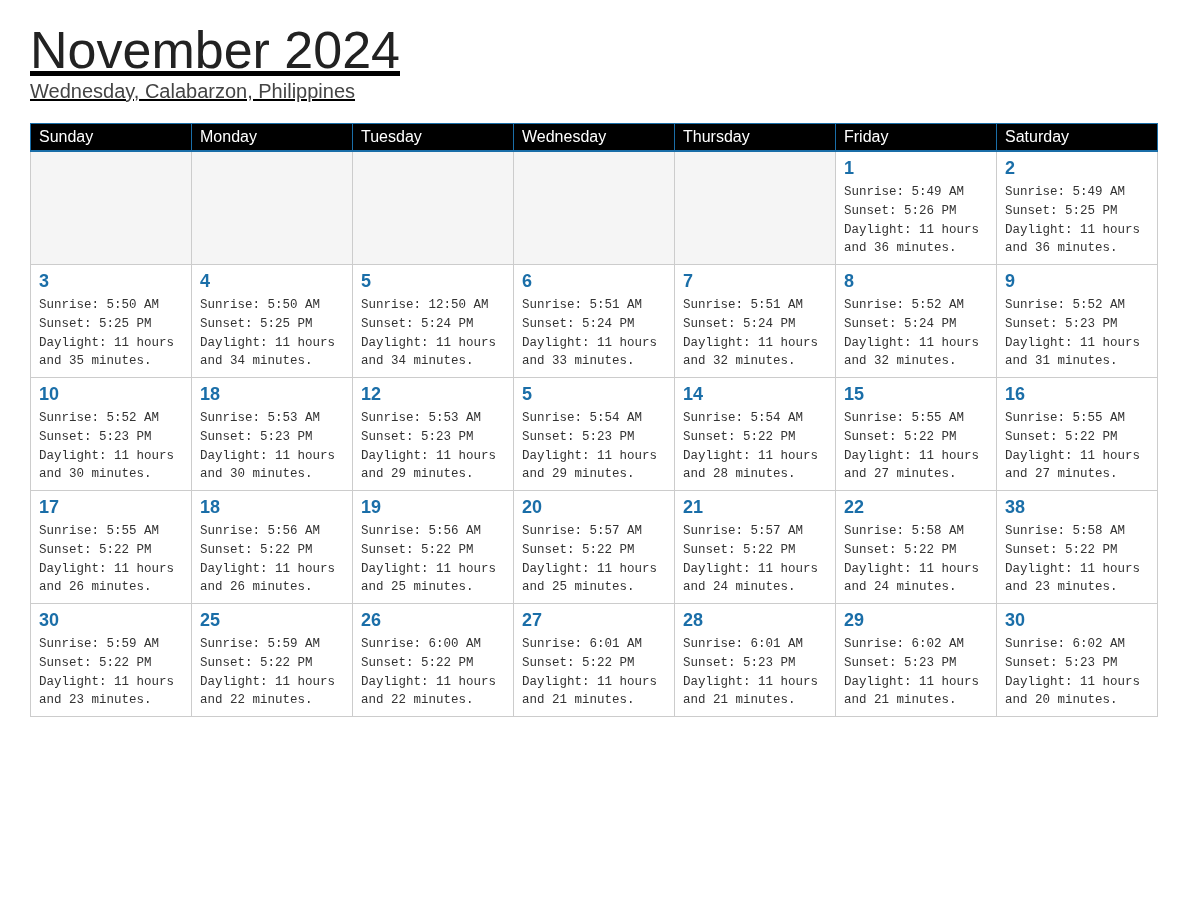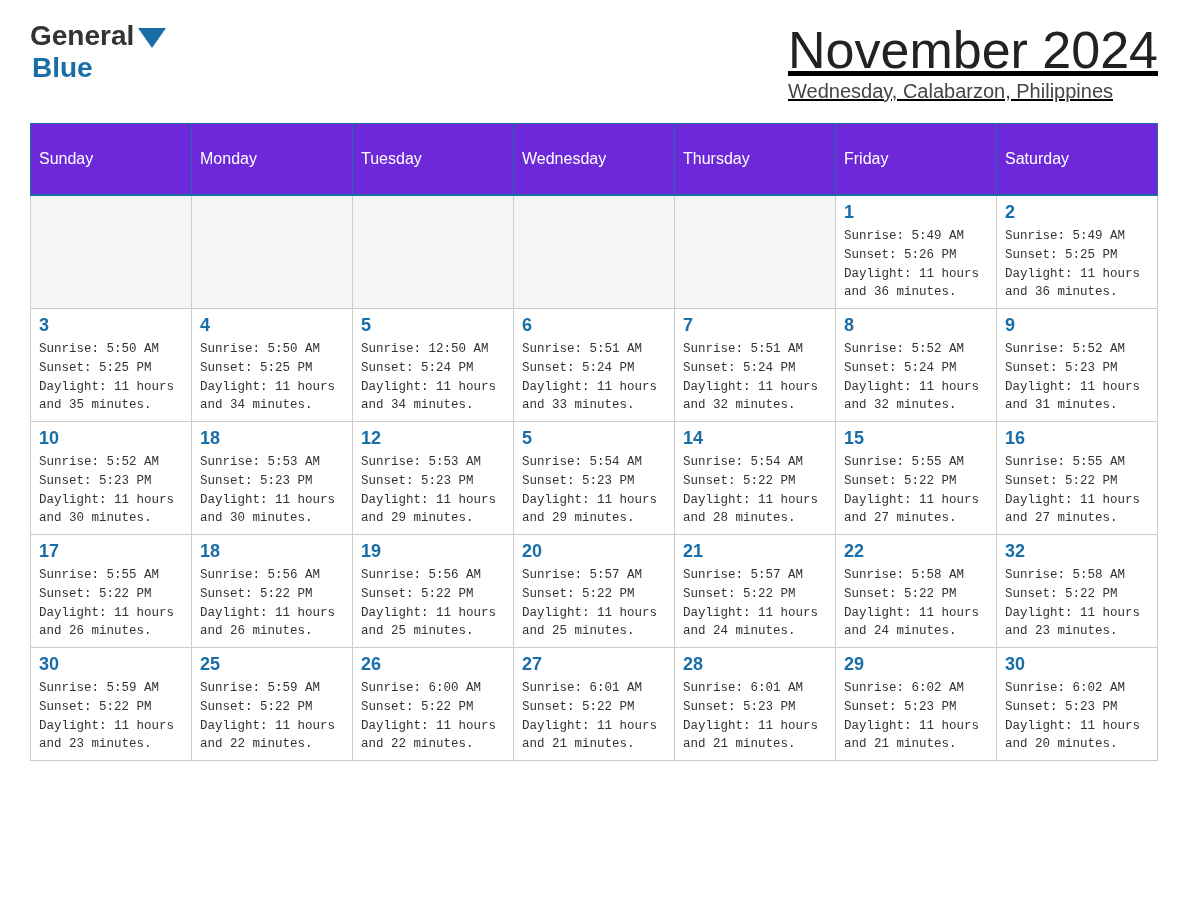--- a/index.html
+++ b/index.html
@@ -57,25 +57,25 @@
     .location {
       font-size: 20px;
       color: #444;
     }
     .calendar-table {
       width: 100%;
       border-collapse: collapse;
       table-layout: fixed;
     }
     .calendar-table thead tr th {
-      background-color: #6d28d9;
+      background-color: #000000;
       color: #fff;
       font-size: 16px;
       font-weight: normal;
-      padding: 26px 8px;
+      padding: 4px 8px;
       text-align: left;
       border: 1px solid #1a6ea8;
     }
     .calendar-table tbody tr td {
       vertical-align: top;
       padding: 6px 8px;
       border: 1px solid #ccc;
       font-size: 13px;
       color: #333;
       height: 110px;
@@ -101,27 +101,20 @@
       border-top: 2px solid #1a6ea8;
     }
     .calendar-table tbody tr td:first-child {
       border-left: 1px solid #ccc;
     }
   </style>
 </head>
 <body>
 
 <div class="header-area">
-  <div class="logo">
-    <div class="logo-top">
-      <span class="logo-general">General</span>
-      <div class="logo-triangle"></div>
-    </div>
-    <span class="logo-blue">Blue</span>
-  </div>
   <div class="title-area">
     <div class="month-title">November 2024</div>
     <div class="location">Wednesday, Calabarzon, Philippines</div>
   </div>
 </div>
 
 <table class="calendar-table">
   <thead>
     <tr id="weekday-header-row">
     <th>Sunday</th>
@@ -272,21 +265,21 @@
 Sunset: 5:22 PM
 Daylight: 11 hours and 24 minutes.</div>
         </td>
         <td>
           <div class="day-number">22</div>
           <div class="day-info">Sunrise: 5:58 AM
 Sunset: 5:22 PM
 Daylight: 11 hours and 24 minutes.</div>
         </td>
         <td>
-          <div class="day-number">32</div>
+          <div class="day-number">38</div>
           <div class="day-info">Sunrise: 5:58 AM
 Sunset: 5:22 PM
 Daylight: 11 hours and 23 minutes.</div>
         </td>
       </tr>
       <tr>
         <td>
           <div class="day-number">30</div>
           <div class="day-info">Sunrise: 5:59 AM
 Sunset: 5:22 PM

